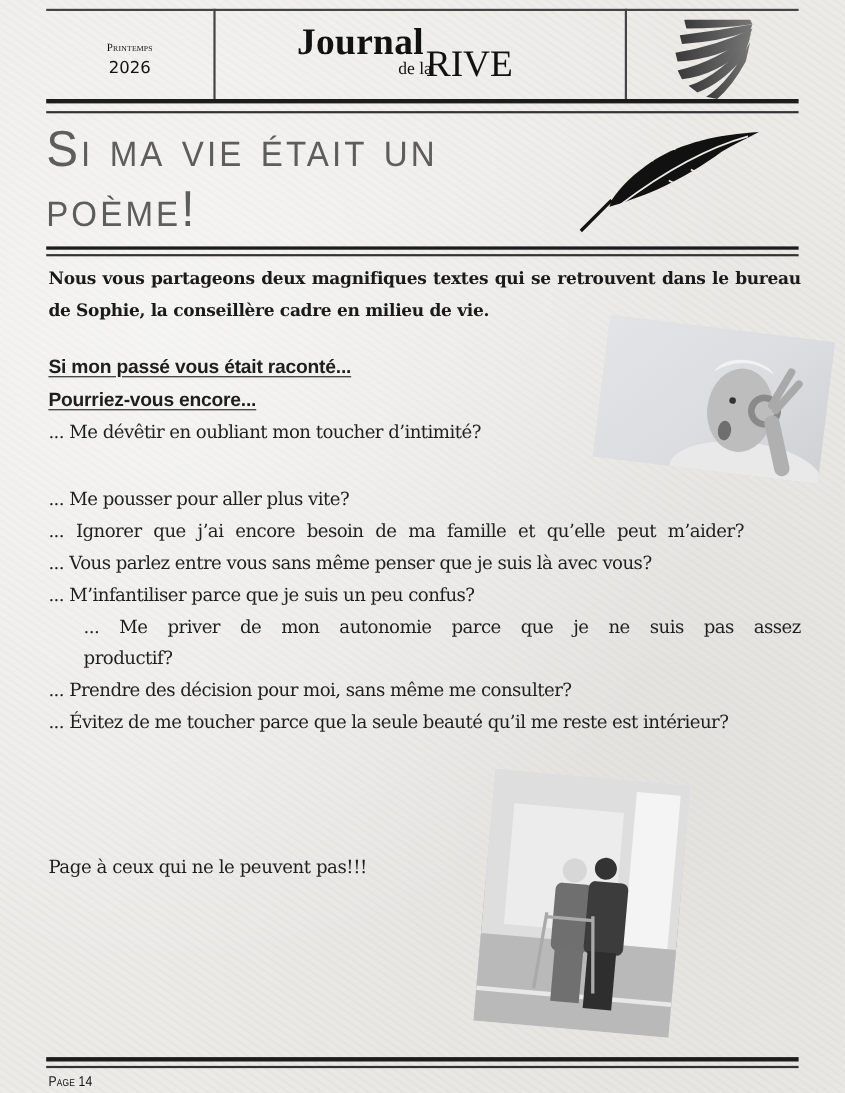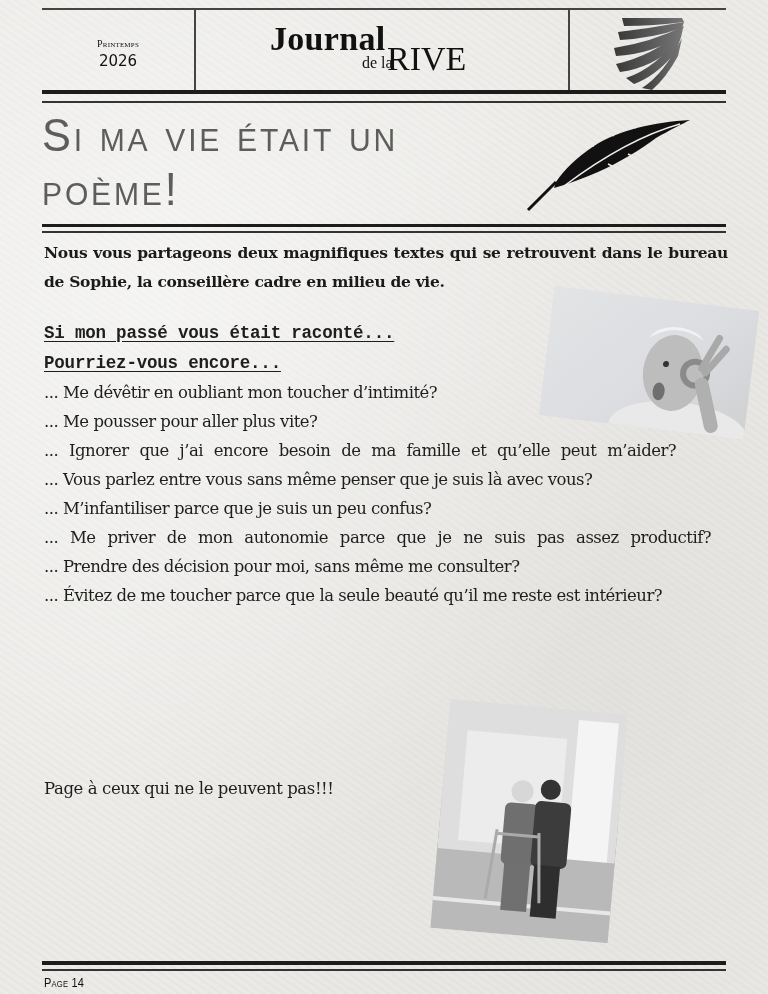--- a/index.html
+++ b/index.html
@@ -28,21 +28,21 @@
     .logo { left: 612px; top: 14px; width: 76px; height: 76px; }
 
     
     .title { left: 42px; top: 108px; width: 520px; font-family: "Liberation Sans", sans-serif; font-size: 46px; line-height: 54px; color: #5d5d5d; font-variant: small-caps; letter-spacing: 3px; font-weight: normal; transform: scaleX(0.94); transform-origin: left top; }
     .feather { left: 524px; top: 116px; width: 168px; height: 96px; }
 
     
     .intro { left: 44px; top: 238px; width: 684px; font-family: "DejaVu Serif", serif; font-weight: bold; font-size: 15.5px; line-height: 29px; text-align: justify; color: #1a1a1a; letter-spacing: -0.3px; }
 
     .poem { left: 44px; top: 318px; width: 684px; }
-    .poem .head { font-family: Liberation Mono, monospace; font-weight: bold; font-size: 17.5px; line-height: 30px; text-decoration: underline; text-underline-offset: 3px; color: #1e1e1e; letter-spacing: -0.2px; }
+    .poem .head { font-family: Liberation Sans, sans-serif; font-weight: bold; font-size: 17.5px; line-height: 30px; text-decoration: underline; text-underline-offset: 3px; color: #1e1e1e; letter-spacing: -0.2px; }
     .poem .line { font-family: "DejaVu Serif", serif; font-size: 16.5px; line-height: 29px; color: #1e1e1e; text-align: justify; text-align-last: left; letter-spacing: -0.5px; }
     .poem .line.j { text-align-last: left; }
     .merci { left: 44px; top: 774px; font-family: "DejaVu Serif", serif; font-size: 16.5px; line-height: 29px; color: #1e1e1e; letter-spacing: -0.4px; }
 
     .photo1 { left: 546px; top: 298px; width: 206px; height: 130px; transform: rotate(7deg); transform-origin: center; overflow: hidden;
       background: linear-gradient(135deg, #e3e4e6 0%, #dcdde0 55%, #cfd0d2 100%); }
     .photo2 { left: 440px; top: 706px; width: 178px; height: 230px; transform: rotate(5deg); transform-origin: center; overflow: hidden;
       background: linear-gradient(180deg, #e6e6e6 0%, #cfcfcf 40%, #9c9c9c 70%, #d9d9d9 100%); }
 
     .pagenum { left: 44px; top: 975px; font-family: "Liberation Sans", sans-serif; font-size: 13px; font-variant: small-caps; color: #111; letter-spacing: 0.2px; transform: scaleX(0.85); transform-origin: left top; }
@@ -115,25 +115,25 @@
     <path d="M158 80 L172 120" stroke="#b0b0b0" stroke-width="14" stroke-linecap="round"></path>
     <ellipse cx="116" cy="92" rx="6" ry="9" fill="#6f6f6f"></ellipse>
     <circle cx="120" cy="64" r="3" fill="#333"></circle>
   </svg>
 </div>
 
 <div class="abs poem">
   <div class="head">Si mon passé vous était raconté...</div>
   <div class="head">Pourriez-vous encore...</div>
   <div class="line" style="width:500px;">... Me dévêtir en oubliant mon toucher d’intimité?</div>
-  <div class="line" style="width:500px;">... Me pousser pour aller plus vite?</div>
+  <div class="line" style="width:500px;margin-top:32px;">... Me pousser pour aller plus vite?</div>
   <div class="line j" style="word-spacing:6px;">... Ignorer que j’ai encore besoin de ma famille et qu’elle peut m’aider?</div>
   <div class="line">... Vous parlez entre vous sans même penser que je suis là avec vous?</div>
   <div class="line">... M’infantiliser parce que je suis un peu confus?</div>
-  <div class="line j" style="word-spacing:7px;">... Me priver de mon autonomie parce que je ne suis pas assez productif?</div>
+  <div class="line j" style="word-spacing:7px;margin-left:32px;">... Me priver de mon autonomie parce que je ne suis pas assez productif?</div>
   <div class="line">... Prendre des décision pour moi, sans même me consulter?</div>
   <div class="line">... Évitez de me toucher parce que la seule beauté qu’il me reste est intérieur?</div>
 </div>
 
 <div class="abs merci">Page à ceux qui ne le peuvent pas!!!</div>
 
 <div class="abs photo2">
   <svg width="178" height="230" viewBox="0 0 178 230">
     <rect x="0" y="0" width="178" height="230" fill="#dedede"></rect>
     <rect x="20" y="30" width="100" height="110" fill="#ececec"></rect>

